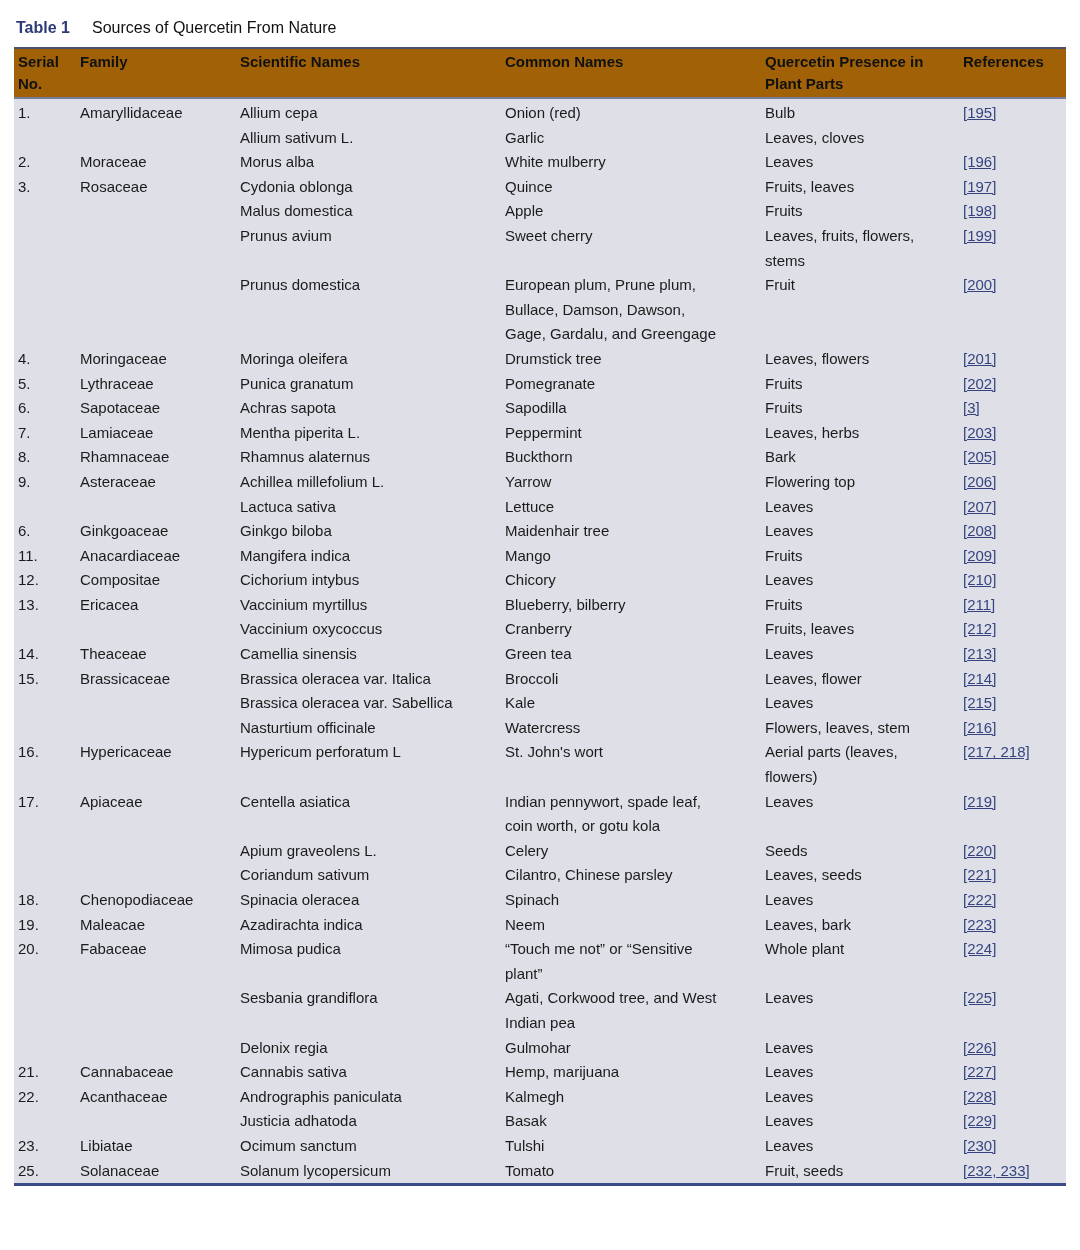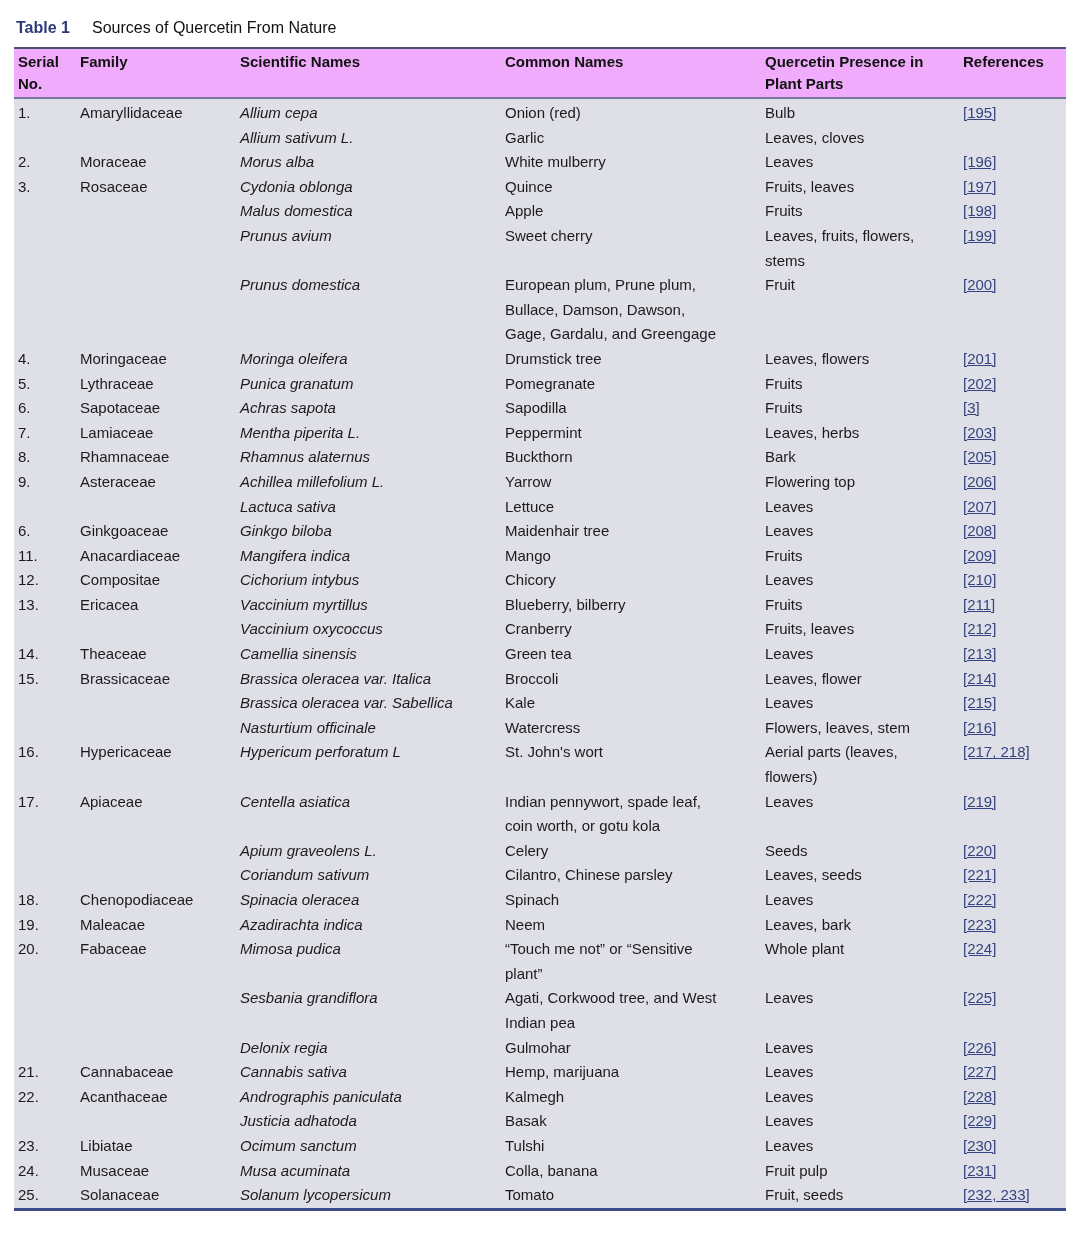--- a/index.html
+++ b/index.html
@@ -38,40 +38,40 @@
     border-top: 2px solid #4c5071;
     border-bottom: 3px solid #3c4b8a;
   }
   col.c-serial     { width: 62px; }
   col.c-family     { width: 160px; }
   col.c-scientific { width: 265px; }
   col.c-common     { width: 260px; }
   col.c-parts      { width: 198px; }
   col.c-ref        { width: 107px; }
   thead th {
-    background: #f0abfc;
+    background: #a16207;
     text-align: left;
     font-weight: bold;
     vertical-align: top;
     padding: 2px 6px 3px 4px;
     line-height: 21.5px;
     white-space: pre-line;
     border-bottom: 2px solid #767a9c;
     color: #111111;
   }
   tbody td {
     background: #dfe0e7;
     vertical-align: top;
     padding: 0 6px 0 4px;
     line-height: 24.6px;
     white-space: pre-line;
     color: #1b1b1b;
   }
   tbody tr:first-child td { padding-top: 2px; }
-  td.col-scientific { font-style: italic; }
+  td.col-scientific { }
   .ref {
     color: #35447f;
     cursor: pointer;
     text-decoration: underline;
   }
 </style>
 </head>
 <body>
 
 <div class="page">
@@ -390,28 +390,20 @@
         </tr>
         <tr>
           <td class="col-serial">23.</td>
           <td class="col-family">Libiatae</td>
           <td class="col-scientific">Ocimum sanctum</td>
           <td class="col-common">Tulshi</td>
           <td class="col-parts">Leaves</td>
           <td class="col-ref"><span class="ref">[230]</span></td>
         </tr>
         <tr>
-          <td class="col-serial">24.</td>
-          <td class="col-family">Musaceae</td>
-          <td class="col-scientific">Musa acuminata</td>
-          <td class="col-common">Colla, banana</td>
-          <td class="col-parts">Fruit pulp</td>
-          <td class="col-ref"><span class="ref">[231]</span></td>
-        </tr>
-        <tr>
           <td class="col-serial">25.</td>
           <td class="col-family">Solanaceae</td>
           <td class="col-scientific">Solanum lycopersicum</td>
           <td class="col-common">Tomato</td>
           <td class="col-parts">Fruit, seeds</td>
           <td class="col-ref"><span class="ref">[232, 233]</span></td>
         </tr>
       </tbody>
   </table>
 </div>

